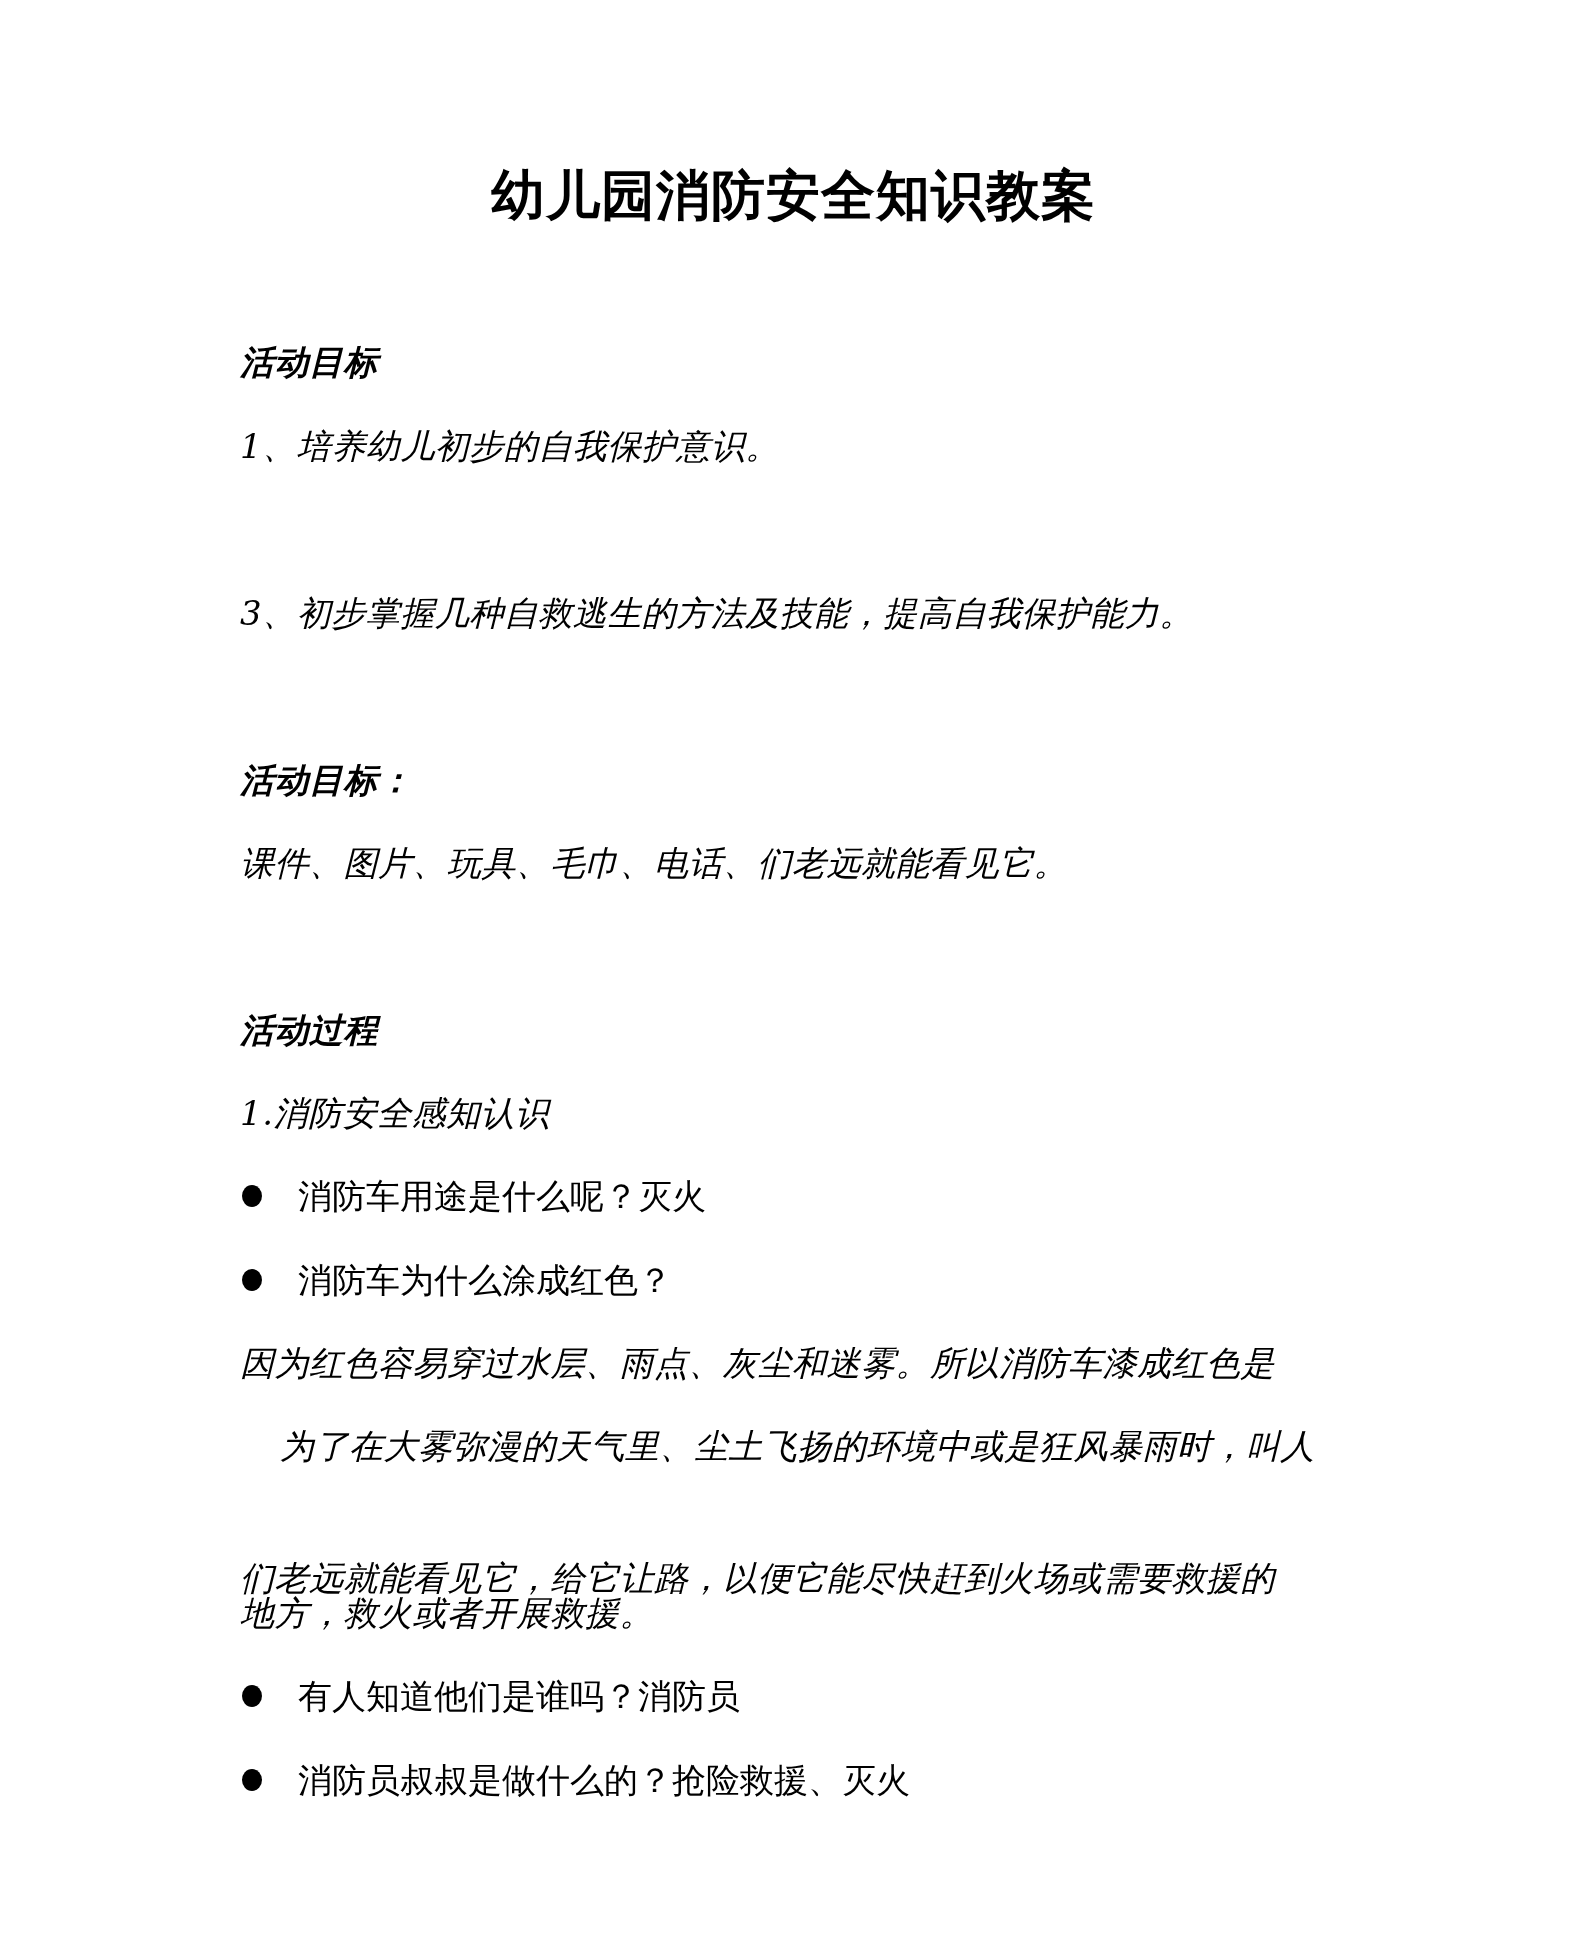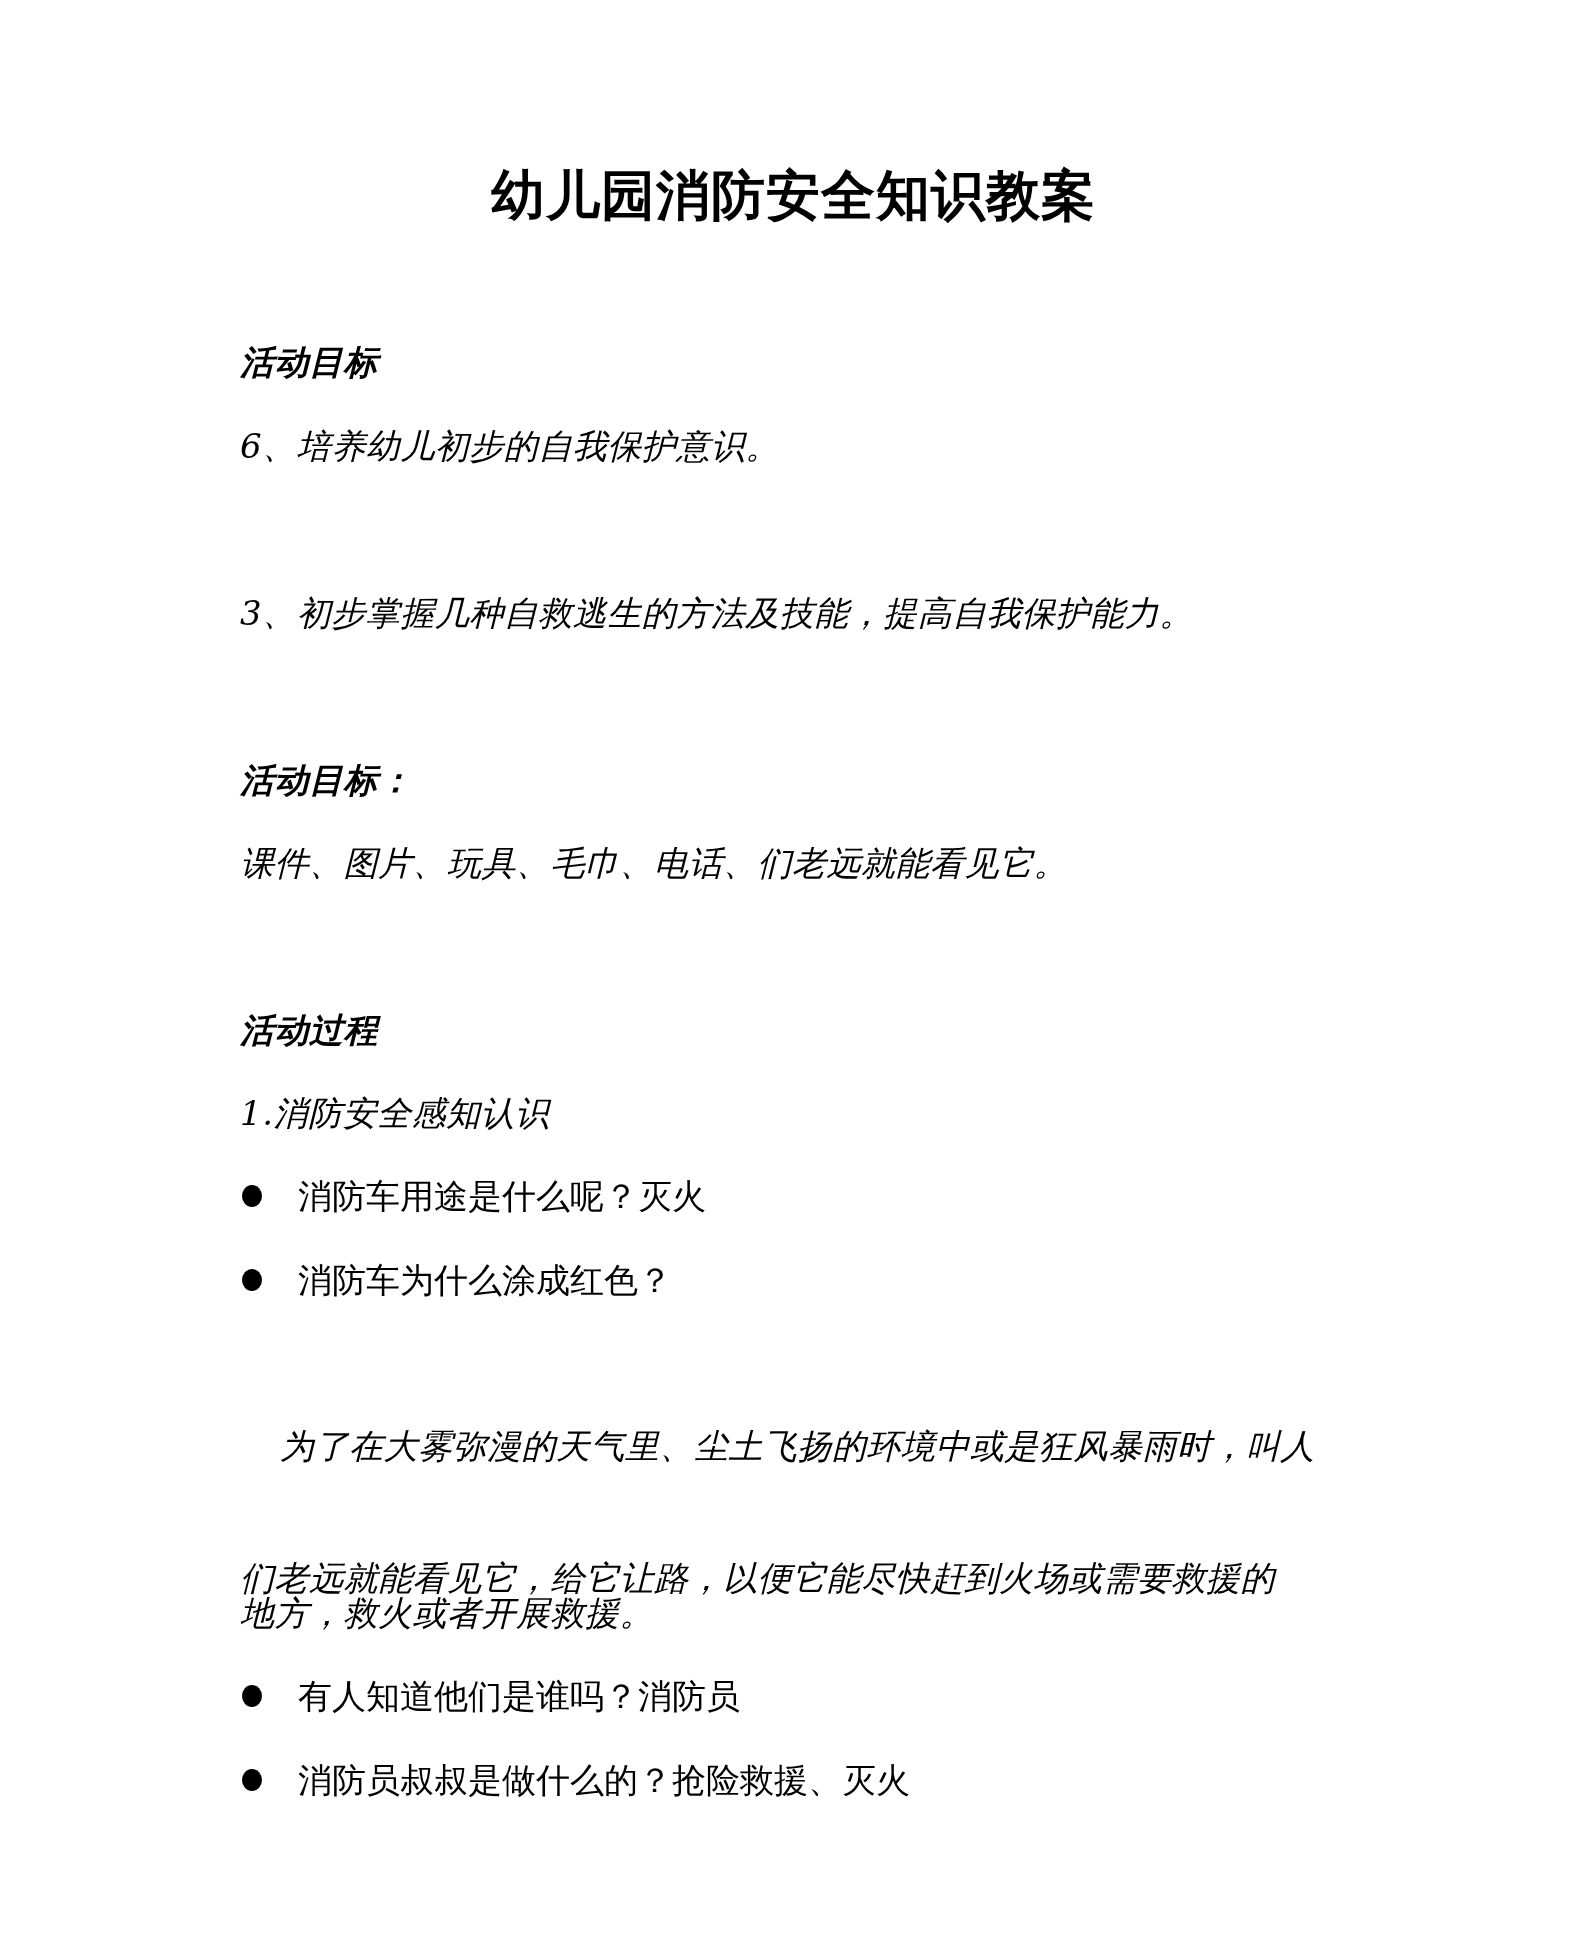--- a/index.html
+++ b/index.html
@@ -64,38 +64,39 @@
     }
   </style>
 </head>
 <body>
 
 <div class="page">
 
   <div class="title" style="top:152px;">幼儿园消防安全知识教案</div>
 
   <div class="line heading" style="top:332px;">活动目标</div>
-  <div class="line" style="top:416px;">6、培养幼儿初步的自我保护意识。</div>
+  <div class="line" style="top:416px;">1、培养幼儿初步的自我保护意识。</div>
   <div class="line" style="top:583px;">3、初步掌握几种自救逃生的方法及技能，提高自我保护能力。</div>
 
   <div class="line heading" style="top:750px;">活动目标：</div>
   <div class="line" style="top:833px;">课件、图片、玩具、毛巾、电话、们老远就能看见它。</div>
 
   <div class="line heading" style="top:1000px;">活动过程</div>
   <div class="line" style="top:1083px;">1.消防安全感知认识</div>
 
   <div class="bullet-line" style="top:1166px;">
     <span class="bullet-dot"></span>
     <span>消防车用途是什么呢？灭火</span>
   </div>
   <div class="bullet-line" style="top:1250px;">
     <span class="bullet-dot"></span>
     <span>消防车为什么涂成红色？</span>
   </div>
 
+  <div class="line" style="top:1333px;">因为红色容易穿过水层、雨点、灰尘和迷雾。所以消防车漆成红色是</div>
   <div class="line" style="top:1416px;margin-left:40px;">为了在大雾弥漫的天气里、尘土飞扬的环境中或是狂风暴雨时，叫人</div>
   <div class="line" style="top:1500px;margin-top:48px;">们老远就能看见它，给它让路，以便它能尽快赶到火场或需要救援的</div>
   <div class="line" style="top:1583px;">地方，救火或者开展救援。</div>
 
   <div class="bullet-line" style="top:1666px;">
     <span class="bullet-dot"></span>
     <span>有人知道他们是谁吗？消防员</span>
   </div>
   <div class="bullet-line" style="top:1750px;">
     <span class="bullet-dot"></span>

